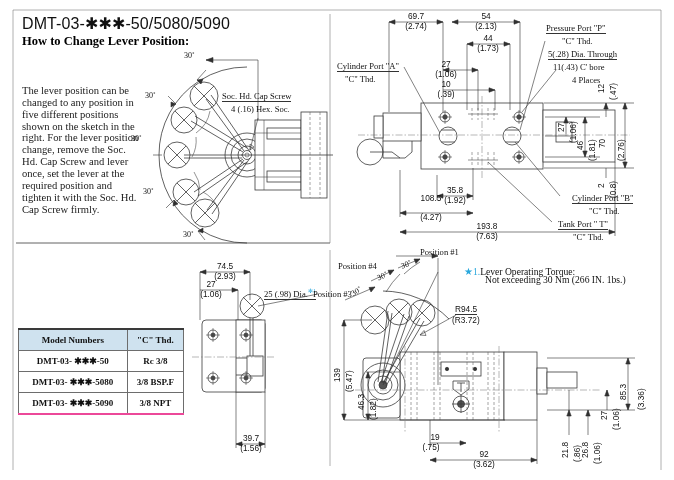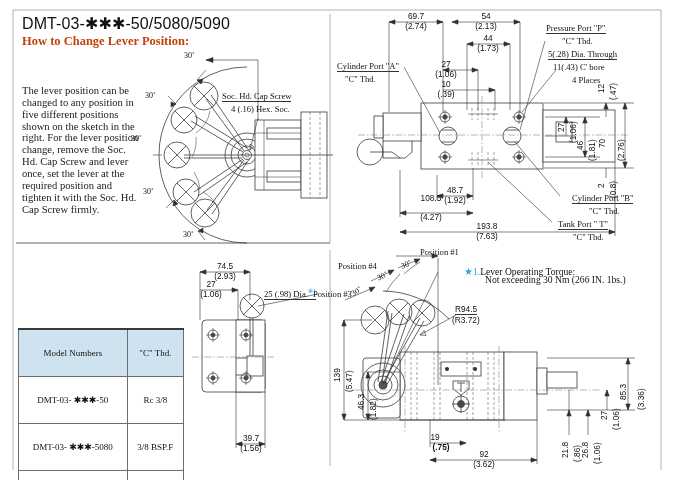--- a/index.html
+++ b/index.html
@@ -5,34 +5,34 @@
   html,body{margin:0;padding:0;background:#ffffff;}
   body{width:674px;height:480px;position:relative;overflow:hidden;
        font-family:"Liberation Serif",serif;color:#1a1a1a;}
   .page{position:absolute;inset:0;background:#fff;}
   .txt{position:absolute;white-space:nowrap;line-height:1.06;}
   .blk{position:absolute;line-height:1.12;}
   .ctr{text-align:center;}
 
   
   .t-title{font-family:"Liberation Sans",sans-serif;font-size:16px;letter-spacing:.1px;color:#111;}
-  .t-sub{font-family:"Liberation Serif",serif;font-weight:bold;font-size:12.5px;color:#c2410c;}
+  .t-sub{font-family:"Liberation Serif",serif;font-weight:bold;font-size:12.5px;color:#000000;}
   .t-body{font-size:10.6px;color:#1a1a1a;}
   .t-dim{font-family:"Liberation Sans",sans-serif;font-size:8.3px;color:#111;}
   .t-lbl{font-size:8.6px;color:#111;}
   .t-ang{font-size:8px;color:#111;}
   .t-note{font-size:9.6px;color:#111;}
 
   
   .ul{border-bottom:1px solid #333;padding-bottom:0px;}
 
   
   table.models{position:absolute;border-collapse:collapse;font-size:9px;}
-  table.models td,table.models th{border:1px solid #6d6d6d;padding:18px 4px;text-align:center;
-        font-family:"Liberation Serif",serif;font-weight:normal;color:#111;}
+  table.models td,table.models th{border:1px solid #6d6d6d;padding:5px 4px;text-align:center;
+        font-family:"Liberation Serif",serif;font-weight:bold;color:#111;}
   table.models th{background:#cfe2ef;font-size:9px;}
   table.models tr.head th{border-top:2px solid #3a3a3a;border-bottom:1px solid #6d6d6d;}
   table.models tr.last td{border-bottom:2px solid #ec4899;}
   td.mn{text-align:left;padding-left:6px;white-space:nowrap;margin-left:43px;}
 
   
   svg.draw{position:absolute;left:0;top:0;width:674px;height:480px;pointer-events:none;}
   .ln{stroke:#3a3a3a;stroke-width:.8;fill:none;}
   .ln-t{stroke:#3a3a3a;stroke-width:.55;fill:none;}
   .ln-h{stroke:#6f6f6f;stroke-width:.55;fill:none;}
@@ -413,21 +413,21 @@
 
   <div class="txt t-dim ctr" style="left:468px;top:34px;width:40px;">44</div>
   <div class="txt t-dim ctr" style="left:468px;top:44px;width:40px;">(1.73)</div>
 
   <div class="txt t-dim ctr" style="left:430px;top:60px;width:32px;">27</div>
   <div class="txt t-dim ctr" style="left:424px;top:70px;width:44px;">(1.06)</div>
 
   <div class="txt t-dim ctr" style="left:430px;top:80px;width:32px;">10</div>
   <div class="txt t-dim ctr" style="left:426px;top:90px;width:40px;">(.39)</div>
 
-  <div class="txt t-dim ctr" style="left:434px;top:186px;width:42px;">48.7</div>
+  <div class="txt t-dim ctr" style="left:434px;top:186px;width:42px;">35.8</div>
   <div class="txt t-dim ctr" style="left:434px;top:196px;width:42px;">(1.92)</div>
 
   <div class="txt t-dim ctr" style="left:406px;top:194px;width:50px;">108.5</div>
   <div class="txt t-dim ctr" style="left:406px;top:213px;width:50px;">(4.27)</div>
 
   <div class="txt t-dim ctr" style="left:460px;top:222px;width:54px;">193.8</div>
   <div class="txt t-dim ctr" style="left:460px;top:232px;width:54px;">(7.63)</div>
 
   <div class="txt t-dim" style="left:597px;top:93px;transform:rotate(-90deg);transform-origin:left top;">12</div>
   <div class="txt t-dim" style="left:609px;top:100px;transform:rotate(-90deg);transform-origin:left top;">(.47)</div>
@@ -500,21 +500,21 @@
   <div class="txt t-dim ul" style="left:455px;top:305px;">R94.5</div>
   <div class="txt t-dim" style="left:452px;top:316px;">(R3.72)</div>
 
   <div class="txt t-dim" style="left:333px;top:382px;transform:rotate(-90deg);transform-origin:left top;">139</div>
   <div class="txt t-dim" style="left:345px;top:392px;transform:rotate(-90deg);transform-origin:left top;">(5.47)</div>
 
   <div class="txt t-dim" style="left:357px;top:410px;transform:rotate(-90deg);transform-origin:left top;">46.3</div>
   <div class="txt t-dim" style="left:369px;top:420px;transform:rotate(-90deg);transform-origin:left top;">(1.82)</div>
 
   <div class="txt t-dim ctr" style="left:422px;top:433px;width:26px;">19</div>
-  <div class="txt t-dim ctr" style="left:424px;top:443px;width:34px;font-weight:bold;">(.75)</div>
+  <div class="txt t-dim ctr" style="left:414px;top:443px;width:34px;">(.75)</div>
 
   <div class="txt t-dim ctr" style="left:466px;top:450px;width:36px;">92</div>
   <div class="txt t-dim ctr" style="left:466px;top:460px;width:36px;">(3.62)</div>
 
   <div class="txt t-dim" style="left:561px;top:458px;transform:rotate(-90deg);transform-origin:left top;">21.8</div>
   <div class="txt t-dim" style="left:573px;top:462px;transform:rotate(-90deg);transform-origin:left top;">(.86)</div>
 
   <div class="txt t-dim" style="left:581px;top:458px;transform:rotate(-90deg);transform-origin:left top;">26.8</div>
   <div class="txt t-dim" style="left:593px;top:464px;transform:rotate(-90deg);transform-origin:left top;">(1.06)</div>
 

